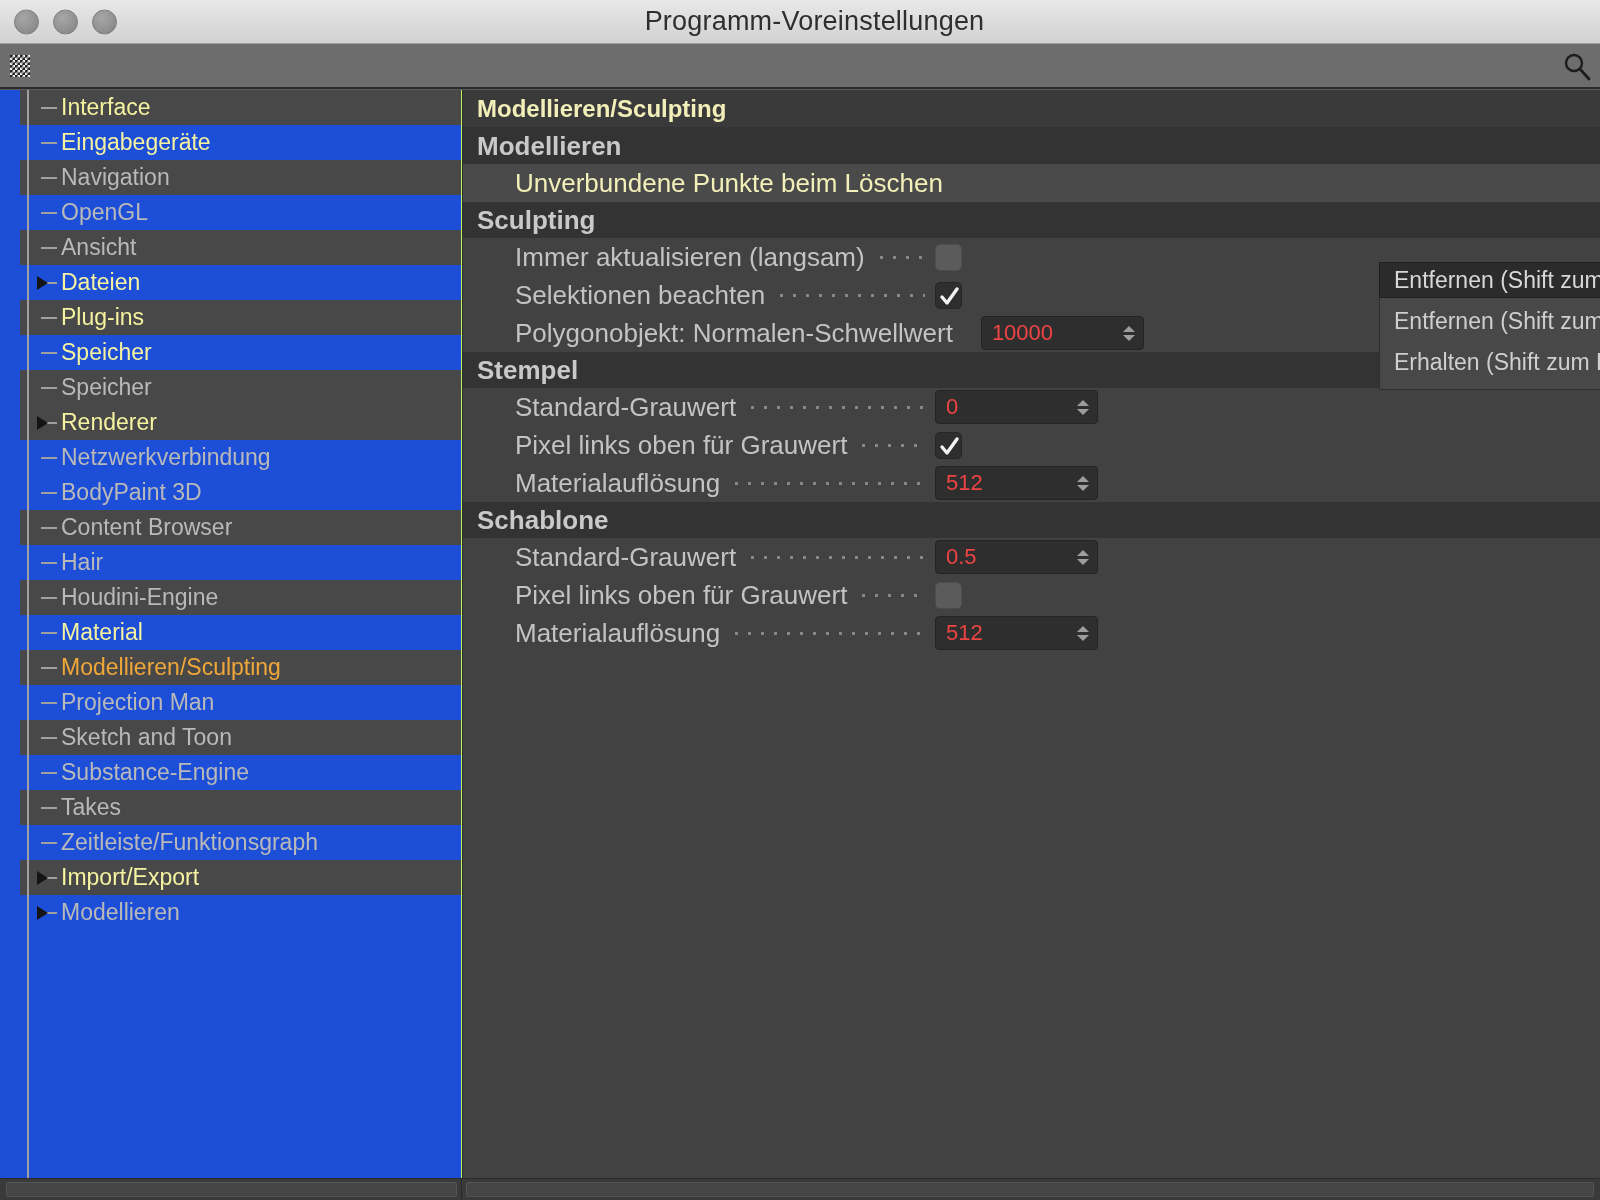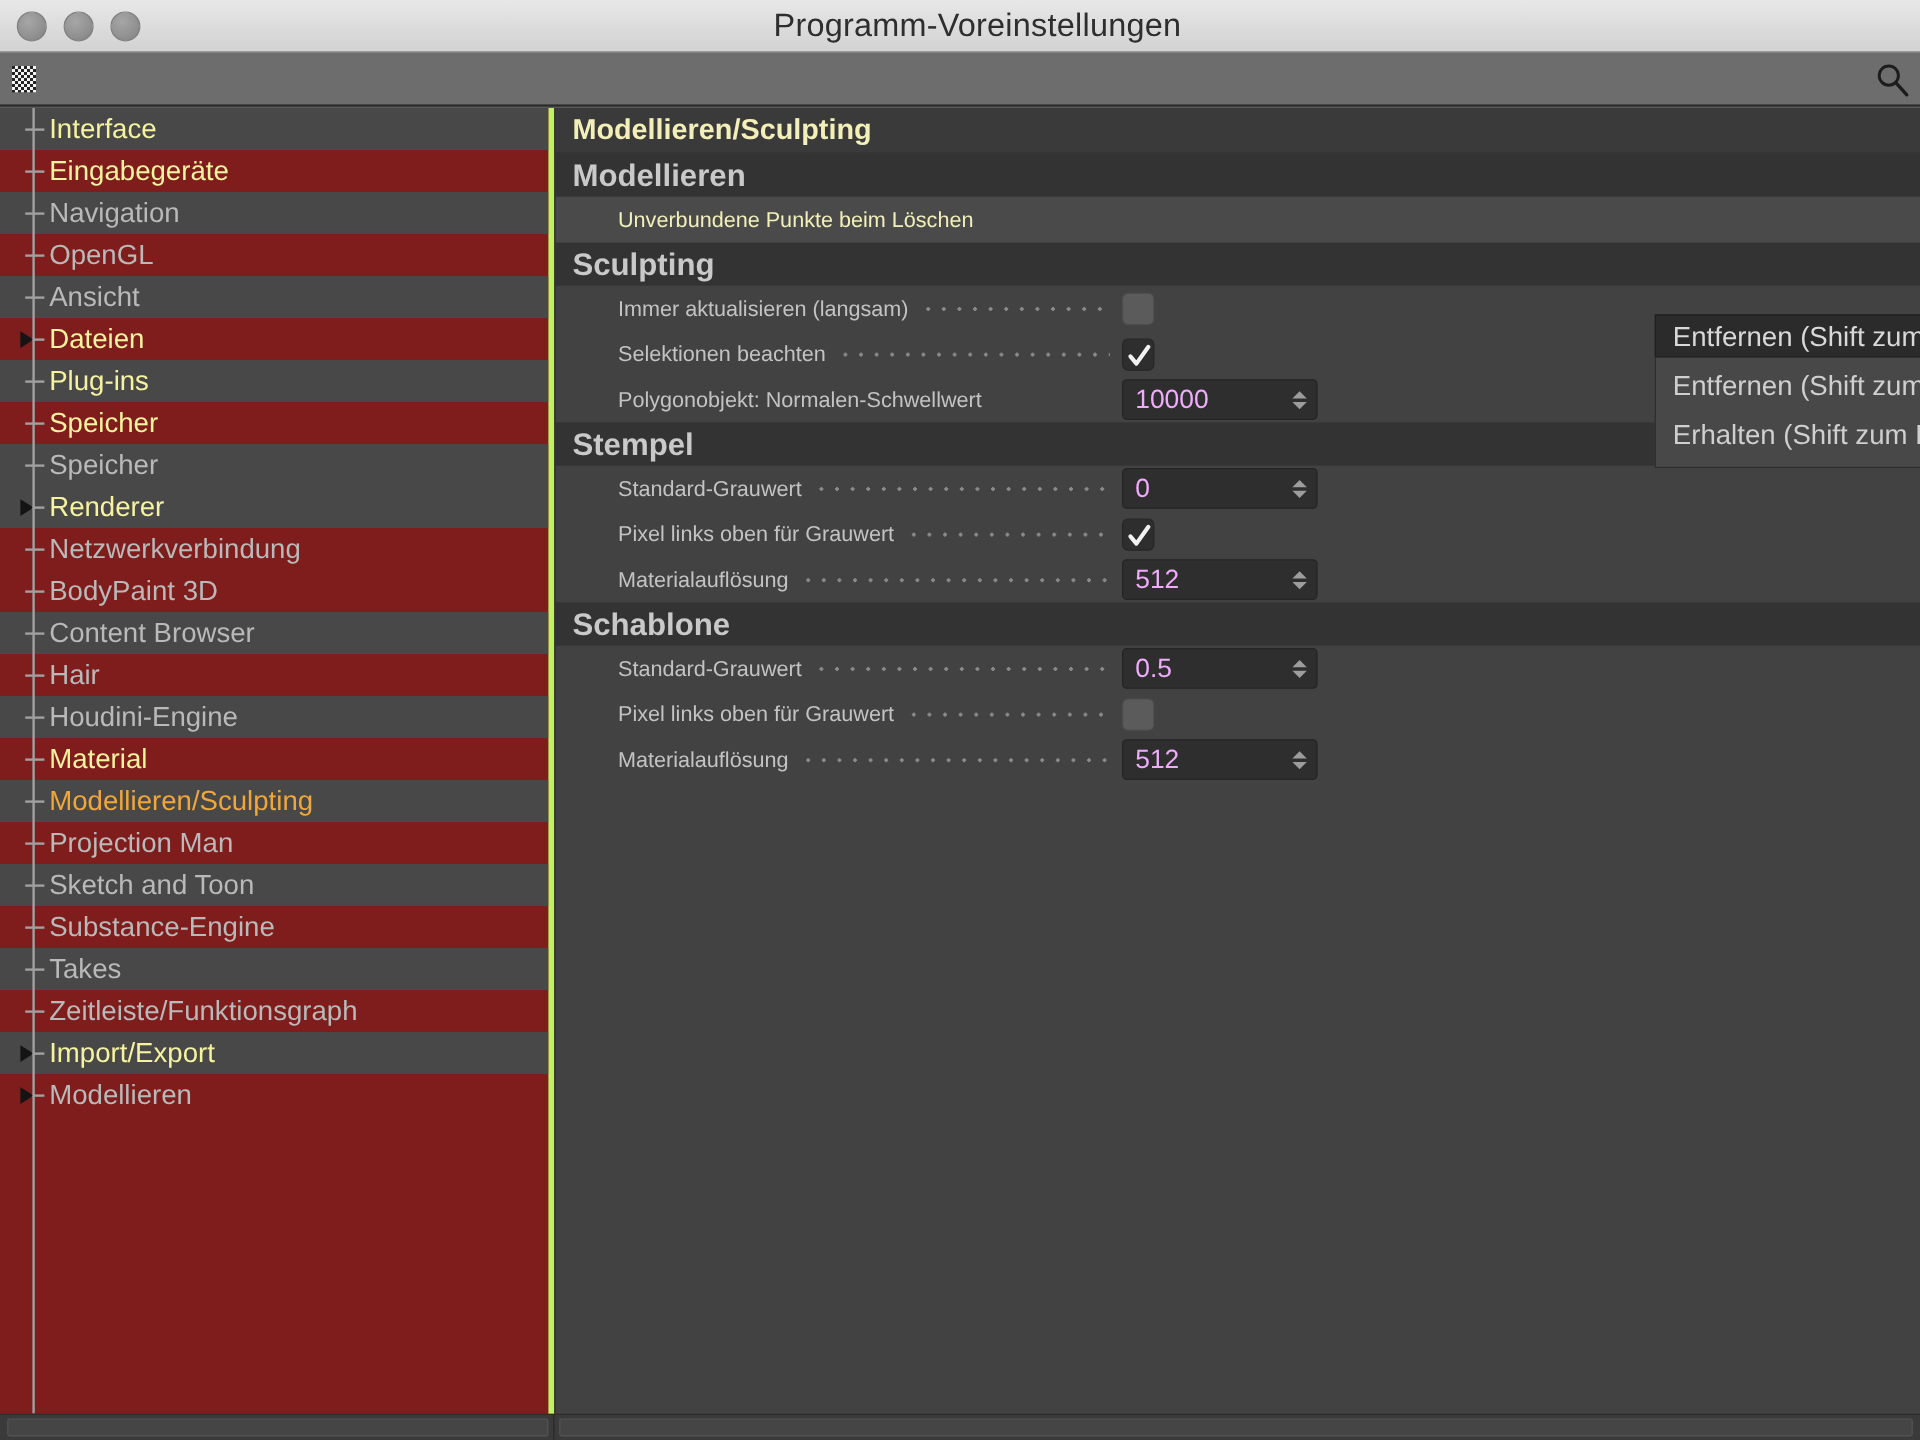--- a/index.html
+++ b/index.html
@@ -69,24 +69,25 @@
     flex: 1 1 auto;
     display: flex;
     min-height: 0;
     border-top: 1px solid #5a5a5a;
     position: relative;
   }
 
   
   .sidebar {
     width: 462px; flex: 0 0 462px;
-    background: #7f1d1d;
-    border-right: 5px solid #bef264;
+    background: #1d4ed8;
+    border-right: 1px solid #bef264;
     position: relative;
     overflow: hidden;
+    padding-left: 20px;
   }
   .tree-spine {
     position: absolute; left: 27px; top: 0; bottom: 0;
     width: 2px; background: #a0a0a0; z-index: 2;
   }
   .nav-item {
     position: relative;
     height: 35px;
     display: flex; align-items: center;
     padding-left: 21px;
@@ -138,21 +139,21 @@
   }
   .row {
     height: 38px;
     display: flex; align-items: center;
     position: relative;
     padding-left: 52px;
     padding-right: 10px;
   }
   .row.shaded { background: #4a4a4a; }
   .row .rowlabel {
-    font-size: 18px; color: #c3c3c3;
+    font-size: 26px; color: #c3c3c3;
     white-space: nowrap;
   }
   .row.highlight .rowlabel { color: #f2efb8; }
   .leader {
     flex: 1 1 auto;
     margin: 0 10px;
     height: 22px;
     background-image: radial-gradient(circle, #8a8a8a 1.4px, transparent 1.6px);
     background-size: 13px 13px;
     background-position: 0 60%;
@@ -164,21 +165,21 @@
   .ctrl-slot { flex: 0 0 auto; width: 655px; display: flex; align-items: center; }
 
   
   .numfield {
     width: 163px; height: 34px;
     background: #2e2e2e;
     border: 1px solid #242424;
     border-radius: 4px;
     display: flex; align-items: center;
     padding: 0 6px 0 10px;
-    color: #f0abfc; font-size: 22px;
+    color: #ef4444; font-size: 22px;
     position: relative;
   }
   .numfield .val { flex: 1 1 auto; }
   .spinner { display: flex; flex-direction: column; gap: 3px; margin-right: 2px; }
   .spinner i {
     width: 0; height: 0; display: block;
     border-left: 6px solid transparent;
     border-right: 6px solid transparent;
   }
   .spinner i.up { border-bottom: 6px solid #9d9d9d; }

